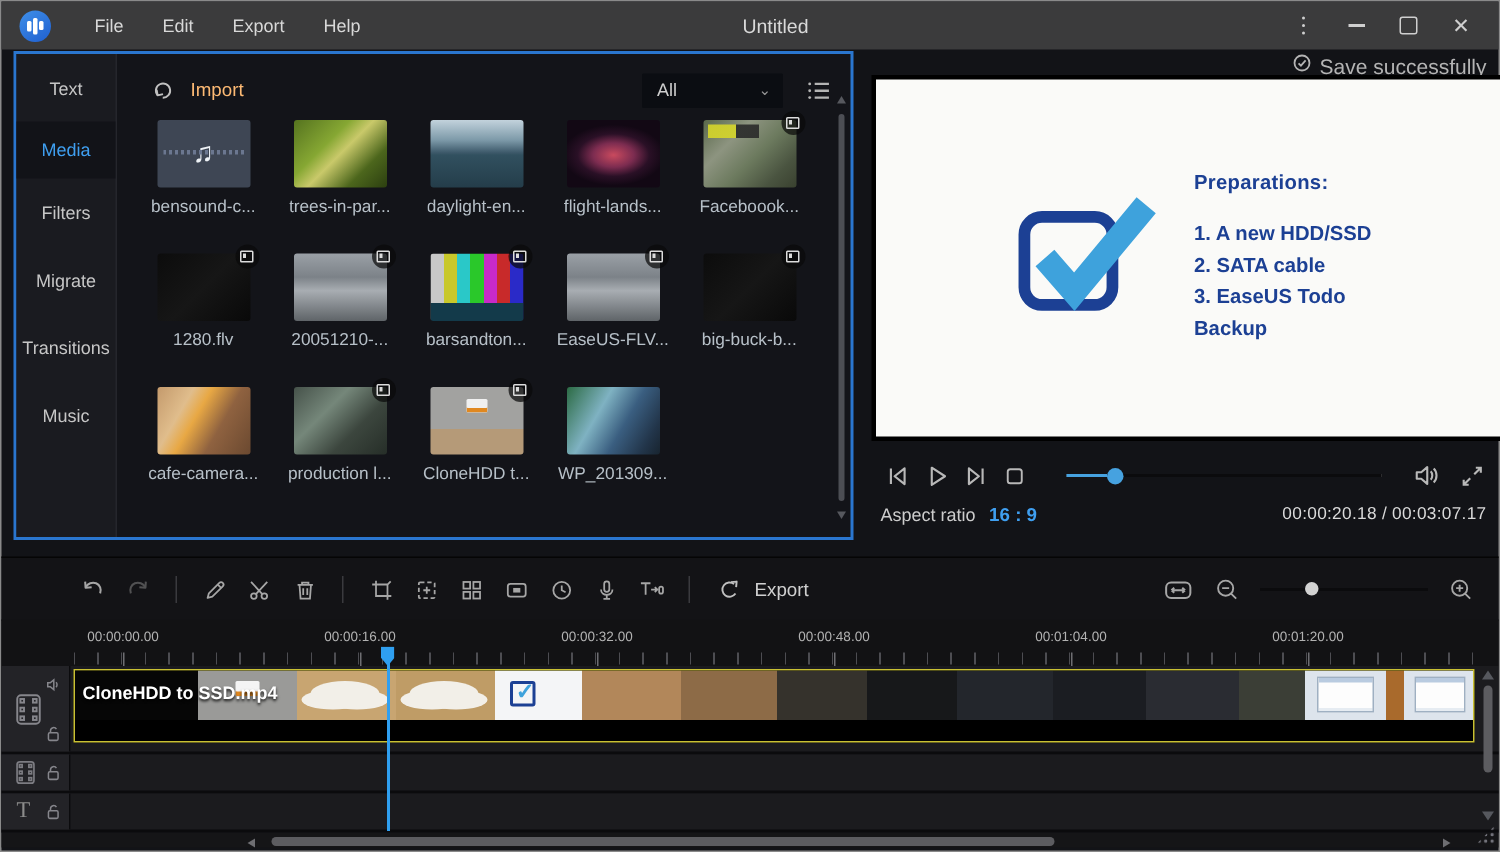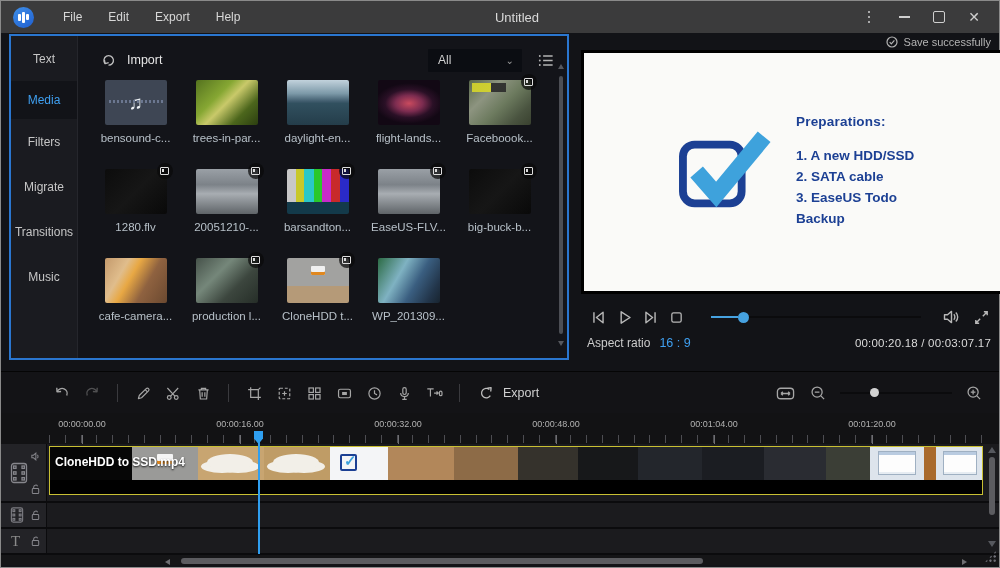--- a/index.html
+++ b/index.html
@@ -24,21 +24,21 @@
   .wc-close{font-size:14px;}
 
   
   .media-panel{position:absolute;left:8px;top:33px;width:560px;height:326px;border:2px solid #2a76cf;
                background:#131419;box-sizing:border-box;display:flex;}
   .sidebar{width:66px;background:#1a1b20;border-right:1px solid #25262c;display:flex;flex-direction:column;}
   .side-item{height:45px;display:flex;align-items:center;justify-content:center;color:#c6c6c6;font-size:12px;cursor:default;}
   .side-item.active{color:#3f9ff0;background:#121318;height:38px;}
   .media-content{flex:1;position:relative;}
   .media-head{position:absolute;left:22px;right:12px;top:11px;height:26px;display:flex;align-items:center;}
-  .import-lbl{color:#e5e5e5;font-size:12.5px;margin-left:10px;}
+  .import-lbl{color:#fdba74;font-size:12.5px;margin-left:10px;}
   .dropdown{margin-left:auto;width:94px;height:23px;background:#0b0d12;display:flex;align-items:center;border-radius:1px;}
   .dropdown span{color:#cfcfcf;font-size:12px;padding-left:10px;}
   .dropdown .chev{margin-left:auto;padding-right:8px;color:#9a9a9a;font-size:10px;}
   .listview{margin-left:14px;}
   .media-grid{position:absolute;left:12px;right:22px;top:42px;bottom:0;display:grid;
               grid-template-columns:repeat(5,1fr);grid-auto-rows:89px;justify-items:center;padding-top:2px;}
   .m-cell{width:100%;display:flex;flex-direction:column;align-items:center;}
   .m-thumb{width:62px;height:45px;border-radius:2px;position:relative;background:#333;flex:none;}
   .m-label{margin-top:7px;max-width:92px;overflow:hidden;white-space:nowrap;color:#b7c0c8;font-size:11.5px;text-align:center;}
   .badge{position:absolute;top:-6px;right:-6px;width:16px;height:16px;border-radius:50%;background:rgba(10,10,10,.72);
@@ -70,36 +70,36 @@
       border-radius:1px;box-shadow:inset 0 -3px 0 #e08820;}
   .t-indoor{background:linear-gradient(120deg,#2c6b44 0%,#7fb2c2 35%,#3a5e80 60%,#22354a 85%,#18242f 100%);}
   .media-scroll{position:absolute;right:3px;top:26px;bottom:10px;width:6px;}
   .media-scroll .thumb{position:absolute;left:1px;right:1px;top:14px;bottom:14px;background:#4c4e54;border-radius:3px;}
   .media-scroll .up,.media-scroll .dn{position:absolute;left:0;width:0;height:0;border-left:3px solid transparent;border-right:3px solid transparent;}
   .media-scroll .up{top:2px;border-bottom:5px solid #56585e;}
   .media-scroll .dn{bottom:2px;border-top:5px solid #56585e;}
 
   
   .preview{position:absolute;left:572px;top:32px;width:428px;height:338px;}
-  .save-status{position:absolute;top:3px;right:10px;display:flex;align-items:flex-end;gap:6px;color:#b4b4b4;font-size:11px;}
+  .save-status{position:absolute;top:3px;right:10px;display:flex;align-items:flex-start;gap:6px;color:#b4b4b4;font-size:14px;}
   .video-area{position:absolute;left:8px;top:17px;width:468px;height:244px;background:#000;}
   .slide{position:absolute;inset:3px;background:#fafaf8;display:flex;align-items:center;justify-content:center;gap:22px;}
   .slide-text{width:158px;color:#1c4094;font-weight:bold;}
   .slide-title{font-size:13.5px;margin-bottom:17px;letter-spacing:.2px;}
   .slide-line{font-size:13.5px;line-height:1.55;}
   .pv-controls{position:absolute;left:12px;right:10px;top:271px;height:26px;display:flex;align-items:center;}
   .pv-btn{width:26px;height:24px;display:flex;align-items:center;justify-content:center;}
   .pv-slider{position:relative;flex:1;height:24px;margin:0 20px 0 22px;}
   .pv-slider .track{position:absolute;left:0;right:0;top:11px;height:2px;background:#8b8b8b;}
   .pv-slider .fill{position:absolute;left:0;width:13%;top:11px;height:2px;background:#46a2e0;}
   .pv-slider .dot{position:absolute;left:13%;top:6.5px;width:11px;height:11px;border-radius:50%;background:#46a2e0;}
   .pv-right{display:flex;align-items:center;gap:11px;}
   .aspect-row{position:absolute;left:14px;right:10px;top:303px;display:flex;align-items:center;}
   .aspect-lbl{color:#cccccc;font-size:12px;}
-  .aspect-val{color:#3f9ff0;font-size:12.5px;font-weight:normal;margin-left:9px;}
+  .aspect-val{color:#3f9ff0;font-size:12.5px;font-weight:bold;margin-left:9px;}
   .timecode{margin-left:auto;color:#dadada;font-size:11.5px;letter-spacing:.2px;}
 
   
   .toolbar{position:absolute;left:0;right:0;top:370px;height:42px;background:#131316;border-top:1px solid #050505;
            display:flex;align-items:center;}
   .tb-btn{width:30px;height:28px;display:flex;align-items:center;justify-content:center;flex:none;}
   .tb-btn.dim{opacity:.42;}
   .tb-div{width:1px;height:18px;background:#3a3a3e;margin:0 10px;flex:none;}
   .export-grp{display:flex;align-items:center;gap:8px;margin-left:8px;}
   .export-lbl{color:#d0d0d0;font-size:12.5px;}

